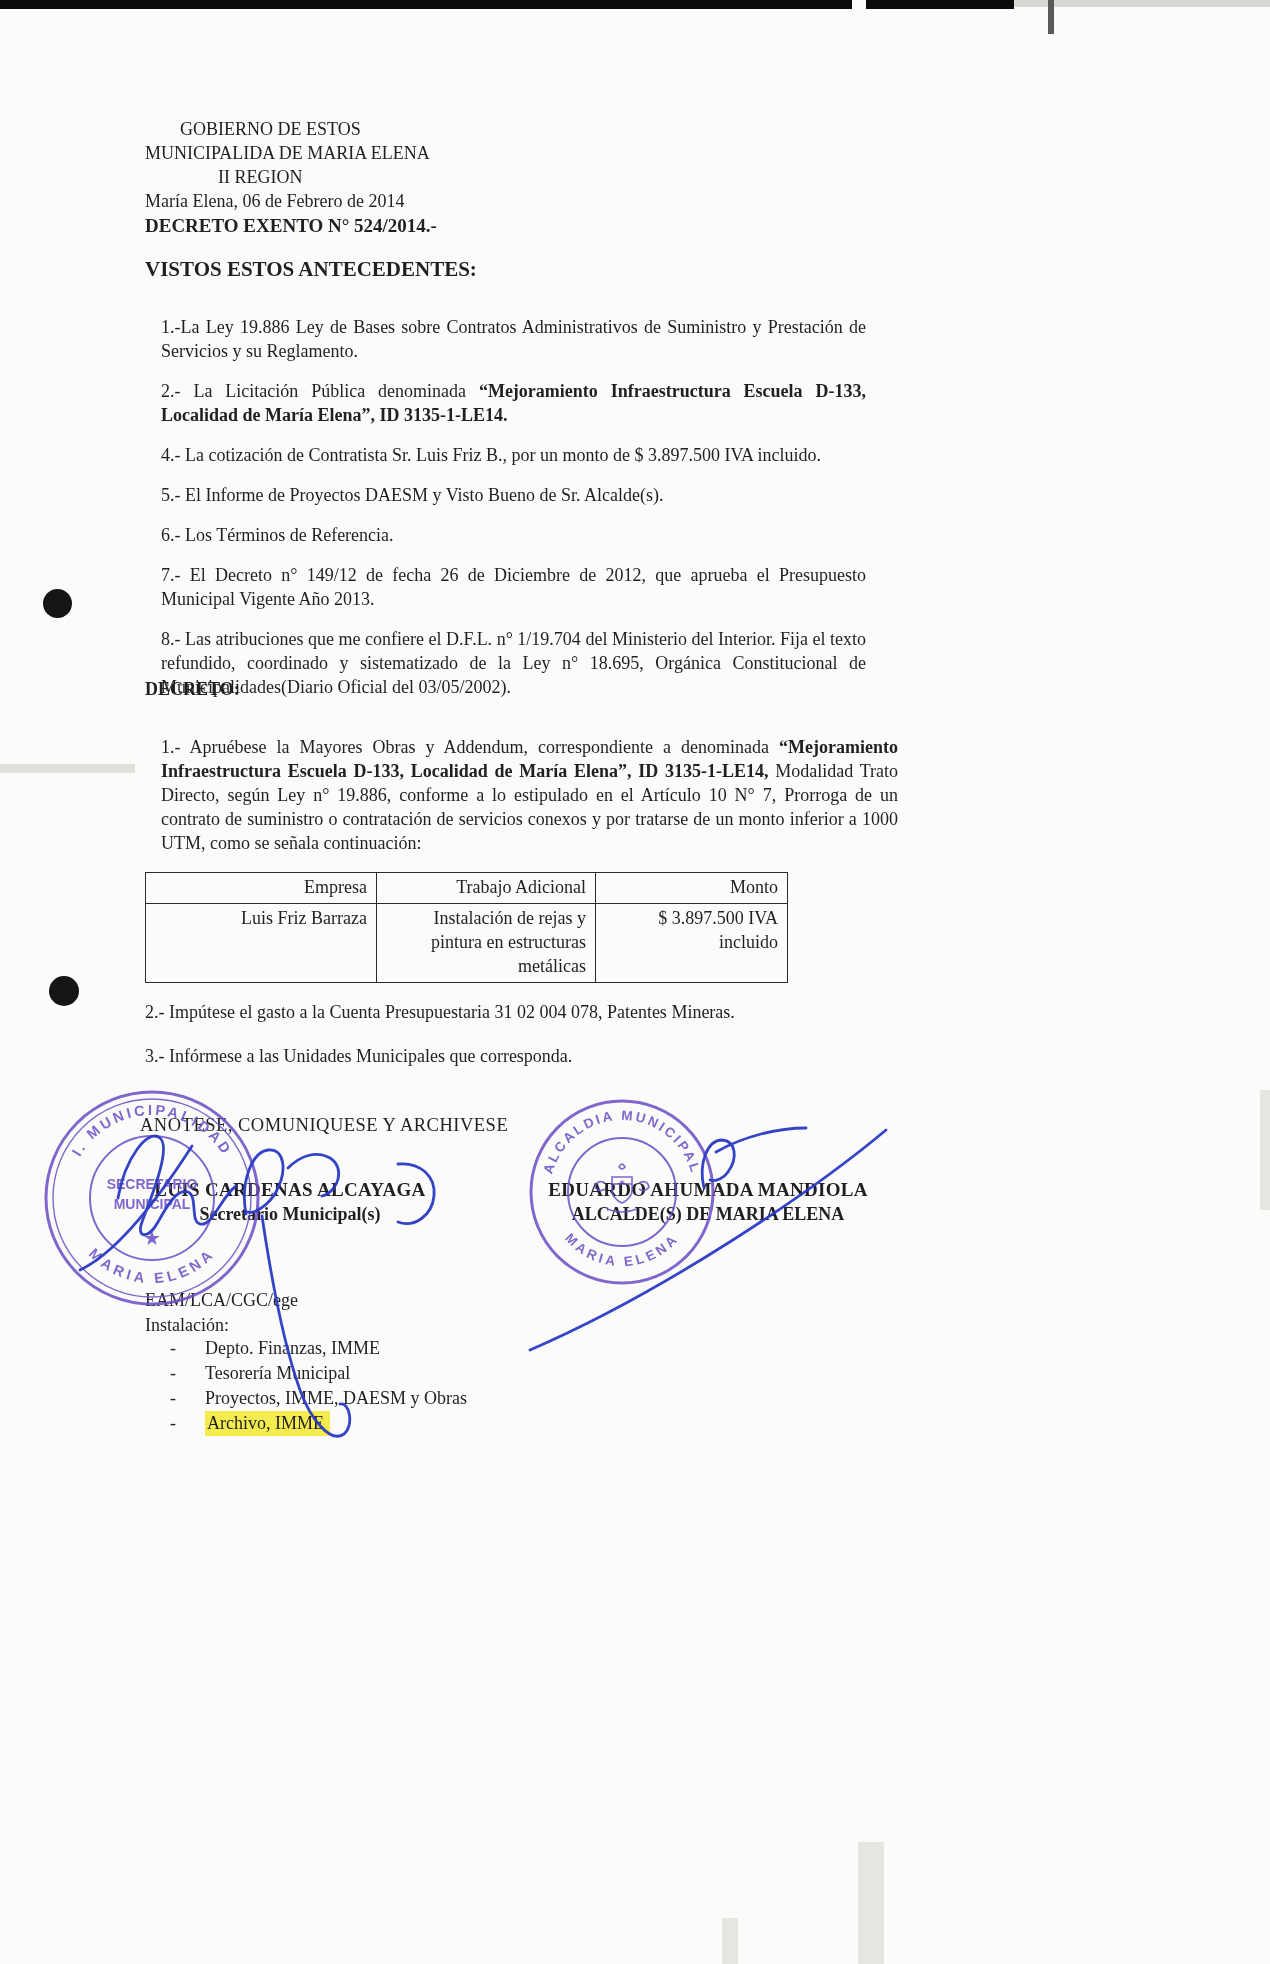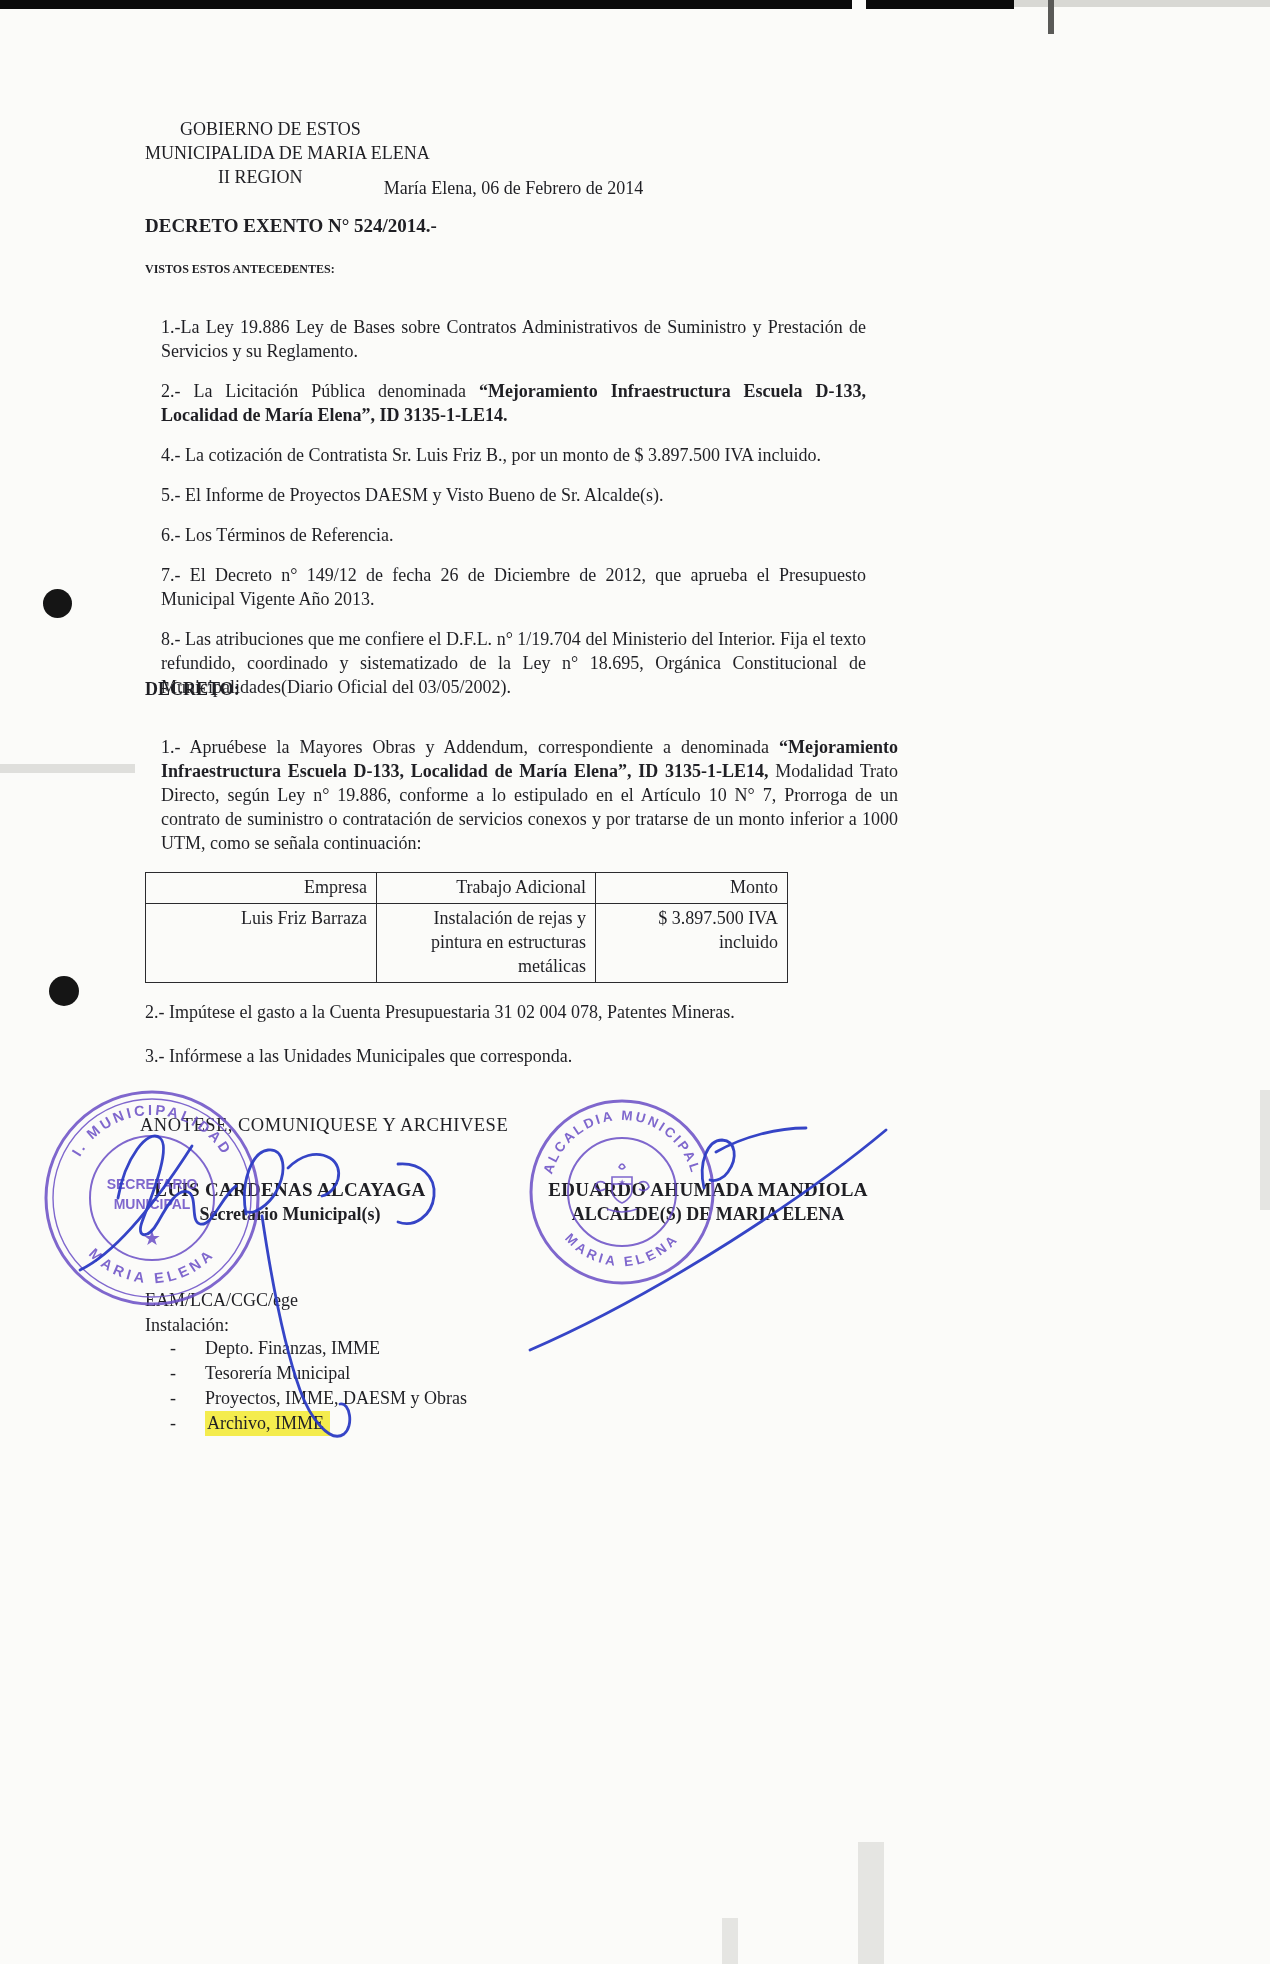--- a/index.html
+++ b/index.html
@@ -8,23 +8,23 @@
     background:#fbfbf9;overflow:hidden;
     font-family:"Liberation Serif", serif;color:#1f1f24;
     font-size:18px;line-height:24px;
   }
   .abs{position:absolute;}
   .doc-p{margin:16px;text-align:justify;}
   .doc-p b{font-weight:700;}
   .letterhead{left:145px;top:117px;width:600px;}
   .lh1{margin-left:35px;}
   .lh3{margin-left:73px;}
-  .date-line{left:145px;top:176px;width:737px;text-align:center;}
+  .date-line{left:145px;top:189px;width:737px;text-align:left;}
   .decree-no{left:145px;top:214px;font-weight:700;font-size:19px;}
-  .vistos-title{left:145px;top:257px;font-weight:700;font-size:12px;}
+  .vistos-title{left:145px;top:257px;font-weight:700;font-size:21px;}
   .vistos-list{left:145px;top:299px;width:737px;}
   .decreto-title{left:145px;top:677px;font-weight:700;font-size:18px;}
   .decreto-para{left:145px;top:719px;width:737px;}
   .work-table{left:145px;top:872px;border-collapse:collapse;}
   .work-table th,.work-table td{
     border:1.6px solid #2b2b2e;font-weight:400;text-align:right;
     vertical-align:top;padding:2px 9px 4px 9px;font-size:18px;line-height:24px;
   }
   .col-empresa{width:212px;}
   .col-trabajo{width:200px;margin-left:39px;}

